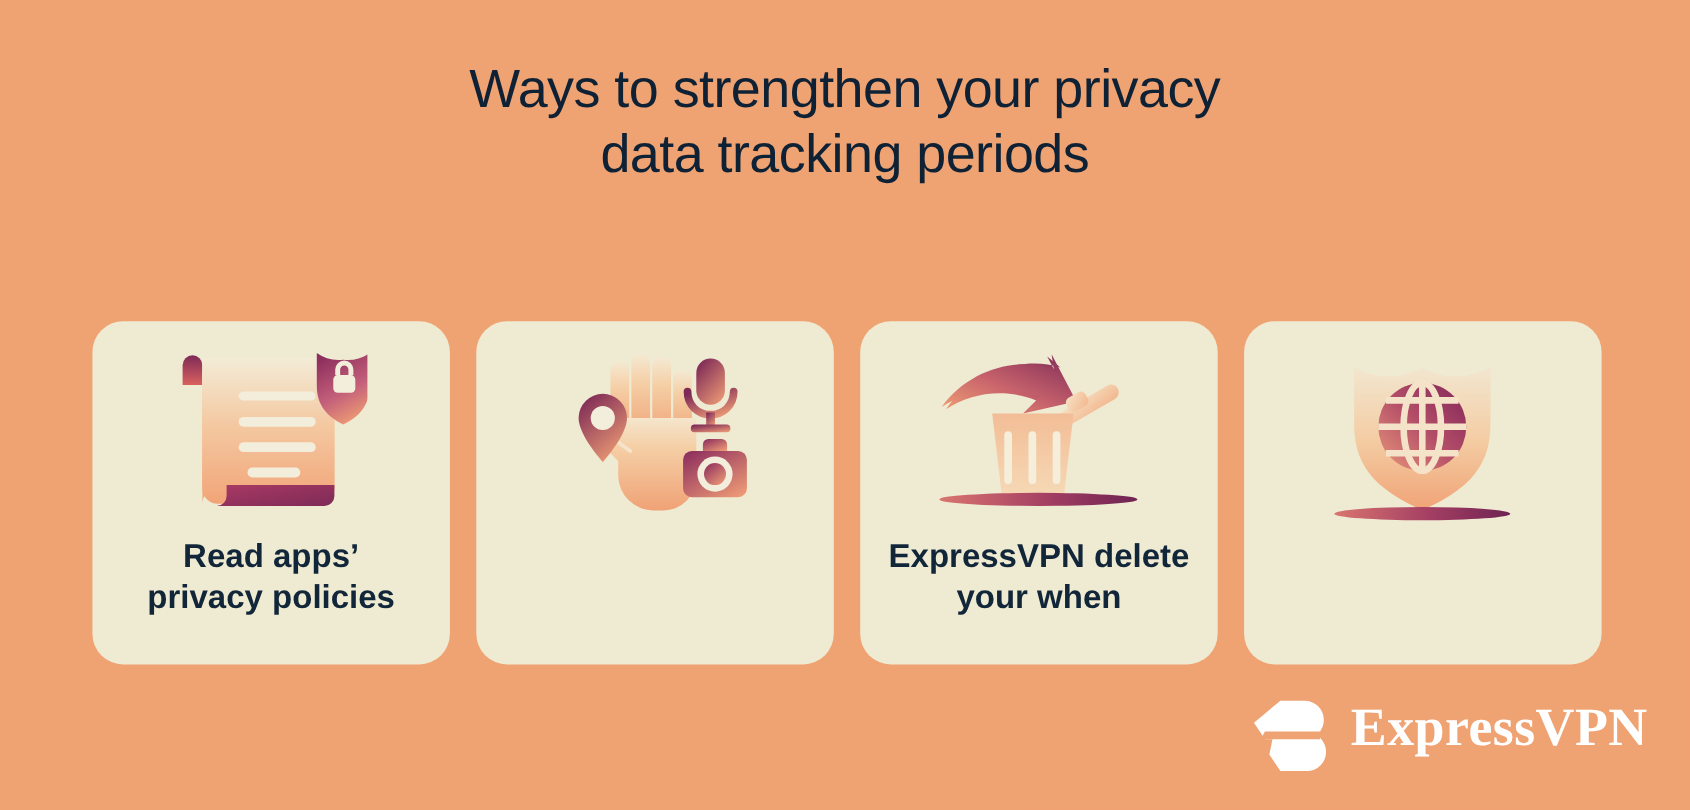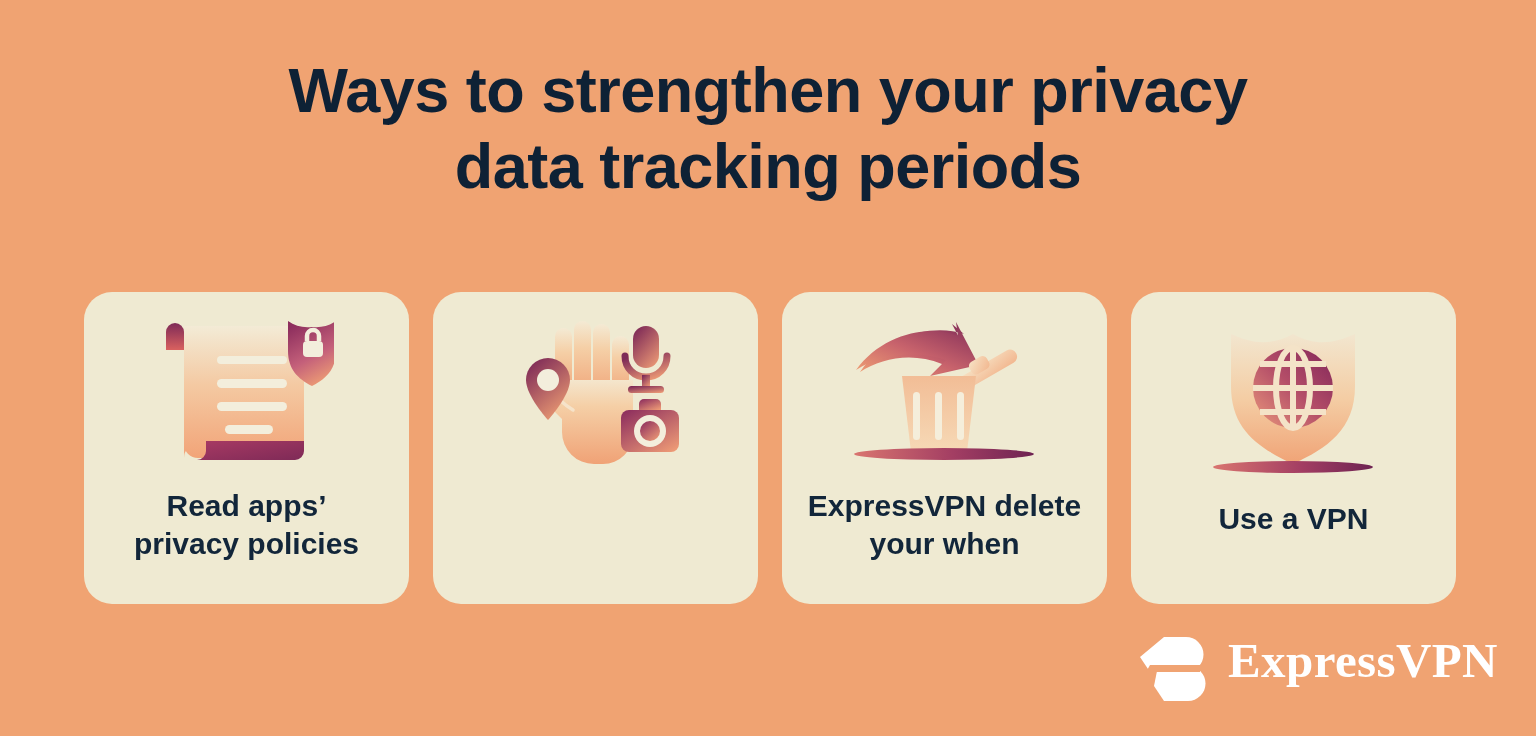--- a/index.html
+++ b/index.html
@@ -10,22 +10,22 @@
     overflow:hidden;
     position:relative;
   }
 
   
   .title {
     position:absolute;
     top:52px; left:0; right:0;
     text-align:center;
     color:#0E2135;
-    font-size:63px;
-    font-weight:bold;
+    font-size:49px;
+    font-weight:normal;
     line-height:1.21;
     letter-spacing:-0.5px;
   }
   .title .line { display:block; }
 
   
   .cards {
     position:absolute;
     top:292px; left:84px;
     width:1372px; height:312px;
@@ -260,23 +260,20 @@
           <path d="M52 66h80" stroke="#F4E3C8" stroke-width="6" fill="none"></path>
           <path d="M59 42h66" stroke="#F4E3C8" stroke-width="6" fill="none"></path>
           <path d="M59 90h66" stroke="#F4E3C8" stroke-width="6" fill="none"></path>
           <ellipse cx="92" cy="66" rx="17" ry="40" fill="none" stroke="#F4E3C8" stroke-width="6"></ellipse>
           <path d="M92 26v80" stroke="#F4E3C8" stroke-width="6" fill="none"></path>
         </g>
 
         <ellipse cx="92" cy="145" rx="80" ry="6" fill="url(#c4shadow)"></ellipse>
       </svg>
     </div>
-    <div class="card-label">
-      <span>Use a VPN</span>
-    </div>
   </div>
 
 </div>
 
 <div class="logo">
   <svg class="logo-mark" width="74" height="66" viewBox="0 0 74 66" aria-hidden="true">
     <path d="M26 0h24a18 18 0 0 1 0 36H16l-8 12h42a18 18 0 0 1 0 0" fill="none"></path>
     <path d="M28 1h22a17.5 17.5 0 0 1 0 35H14L4 21z" fill="#ffffff"></path>
     <path d="M22 30h30a17.5 17.5 0 0 1 0 35H28L18 50z" fill="#ffffff"></path>
     <path d="M14 29h50v7H10z" fill="#F0A372"></path>

